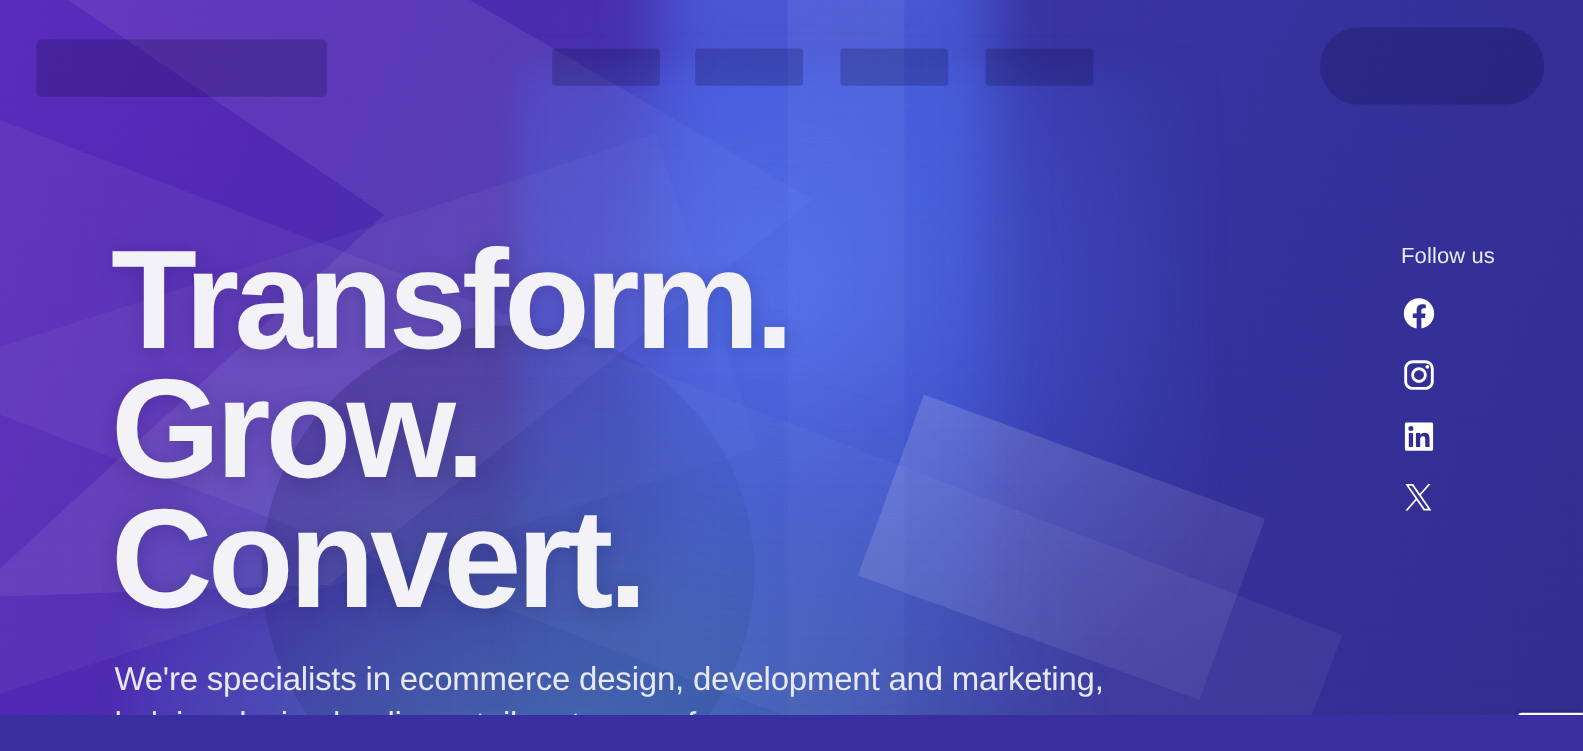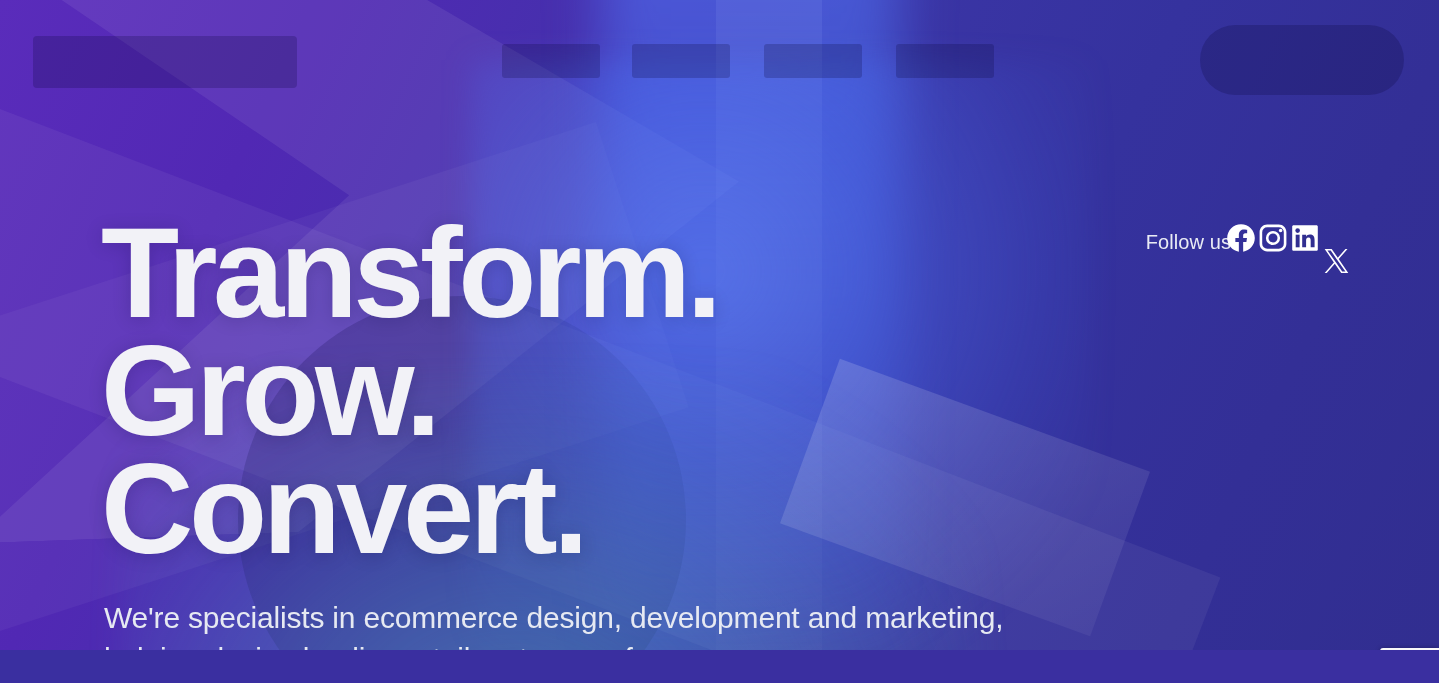--- a/index.html
+++ b/index.html
@@ -213,22 +213,22 @@
     line-height:1.36;
     letter-spacing:-0.2px;
   }
 
   
   #social-panel {
     position:absolute;
     right:86px; top:222px;
     z-index:30;
     display:flex;
-    flex-direction:row;
-    align-items:flex-end;
+    flex-direction:column;
+    align-items:flex-start;
   }
 
   #follow-us-label {
     color:#e9ebf4;
     font-size:20px;
     font-weight:400;
     letter-spacing:0.1px;
     white-space:nowrap;
     margin-bottom:24px;
     margin-right:-6px;

